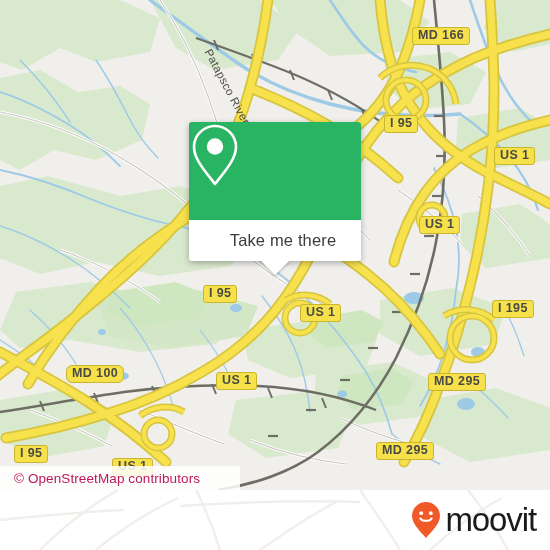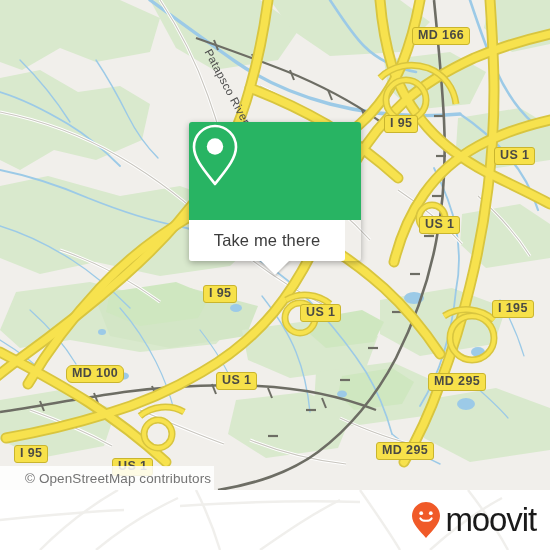--- a/index.html
+++ b/index.html
@@ -8,25 +8,25 @@
     font-family:"Liberation Sans", sans-serif;
     background:#ffffff;
   }
   .screen{position:relative;width:550px;height:550px;overflow:hidden;}
 
   
   .map{position:absolute;left:0;top:0;width:550px;height:490px;overflow:hidden;background:#f1efeb;}
   .map svg{position:absolute;left:0;top:0;}
 
   .attrib{
-    position:absolute;left:0;top:466px;width:214px;height:24px;
+    position:absolute;left:0;top:466px;width:240px;height:24px;
     background:rgba(255,255,255,.85);
     display:flex;align-items:center;
-    padding-left:25px;box-sizing:border-box;
-    font-size:13.5px;color:#737373;letter-spacing:.1px;
+    padding-left:14px;box-sizing:border-box;
+    font-size:13.5px;color:#be185d;letter-spacing:.1px;
   }
 
   
   .shield{
     position:absolute;
     background:#f7e14a;
     border:1.6px solid #c9b52e;
     border-radius:3px;
     color:#4a4a44;
     font-size:12.5px;
@@ -60,21 +60,21 @@
     height:98px;width:172px;
     background:#28b463;
     border-radius:3px 3px 0 0;
     display:flex;align-items:center;justify-content:center;
   }
   .popup-bottom{
     position:relative;
     height:41px;width:156px;
     background:#ffffff;
     border-radius:0 0 3px 3px;
-    display:flex;align-items:center;justify-content:center;
+    display:flex;align-items:center;justify-content:center;padding-left:16px;
   }
   .popup-bottom span{
     font-size:16.5px;color:#3c3c3c;letter-spacing:.15px;
   }
   .popup-tail{
     position:absolute;left:71px;top:138px;width:0;height:0;
     border-left:15px solid transparent;
     border-right:15px solid transparent;
     border-top:15px solid #ffffff;
     filter:drop-shadow(0 2px 1px rgba(0,0,0,.18));

